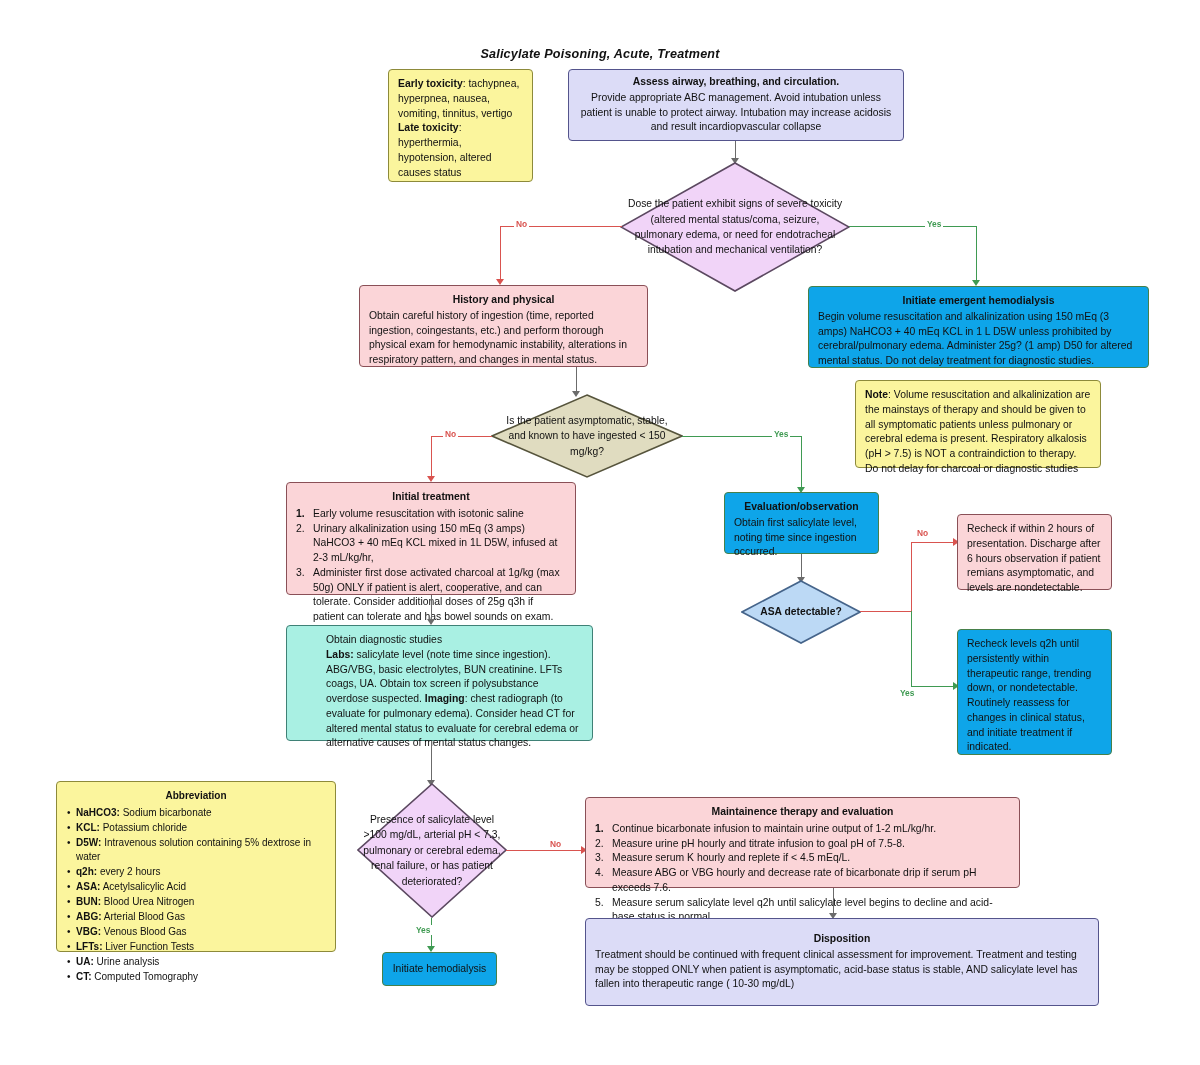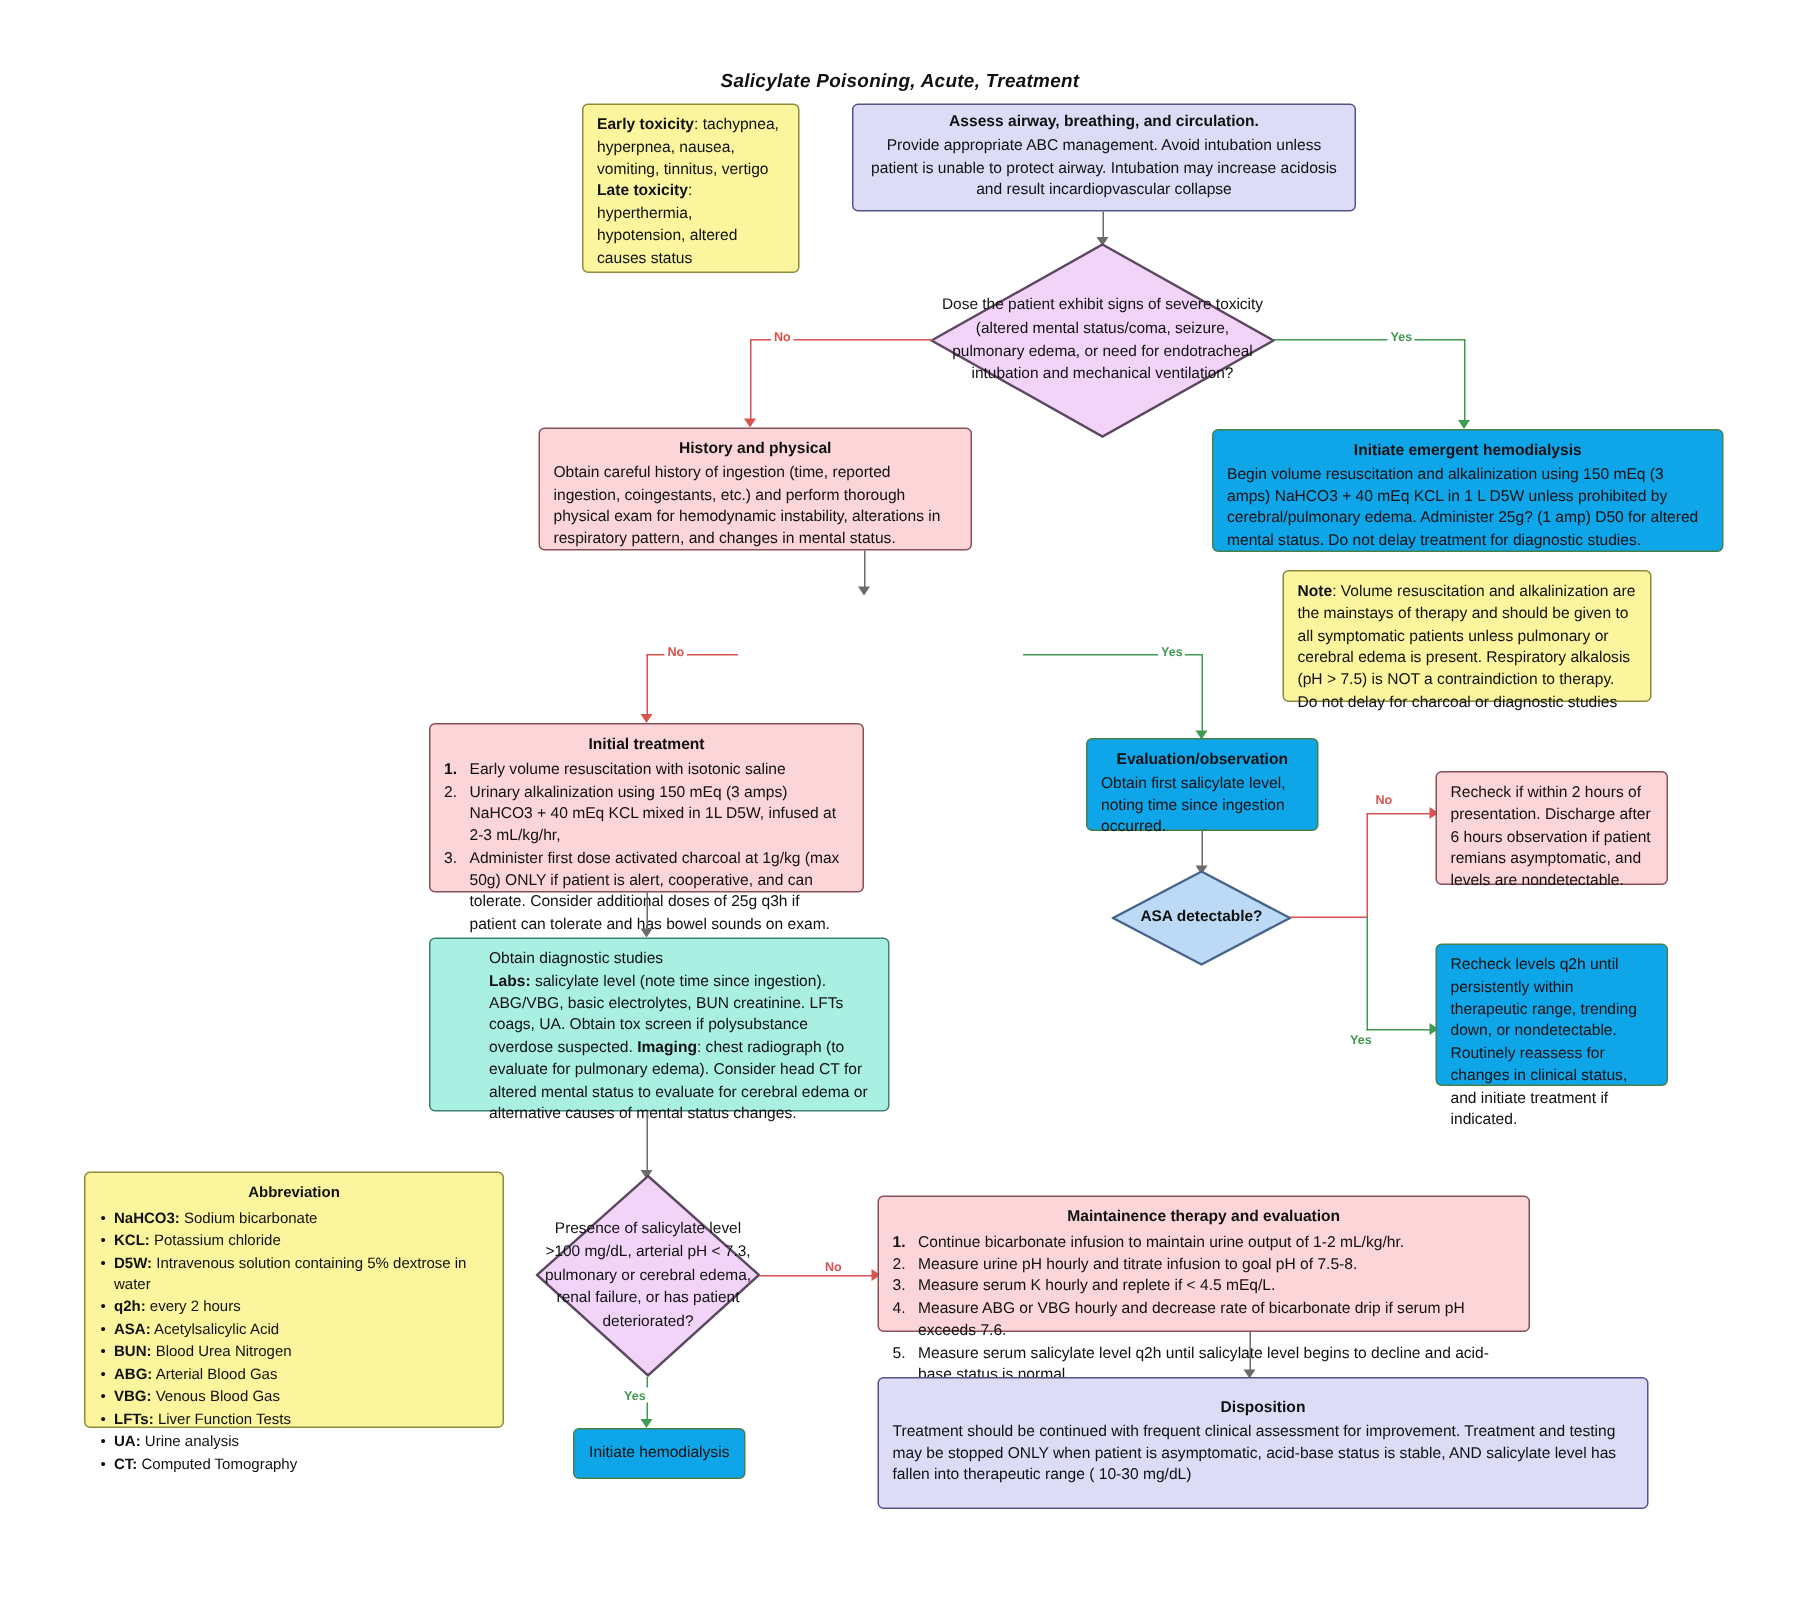--- a/index.html
+++ b/index.html
@@ -205,20 +205,26 @@
 
   <div class="node c-yel" style="left:855px; top:380px; width:246px; height:88px;">
     <span>
       <span class="b">Note</span><span>: Volume resuscitation and alkalinization are the mainstays of therapy and should be given to all symptomatic patients unless pulmonary or cerebral edema is present. Respiratory alkalosis (pH &gt; 7.5) is NOT a contraindiction to therapy. Do not delay for charcoal or diagnostic studies</span>
     </span>
   </div>
 
   <div class="ln v" style="left:576px; top:367px; height:27px;"></div>
   <div class="arw down" style="left:572px; top:391px;"></div>
 
+  <div class="dia" style="left:491px; top:394px; width:192px; height:84px;">
+    <svg class="shape" viewBox="0 0 192 84" preserveAspectRatio="none">
+      <polygon points="96,1 191,42 96,83 1,42" fill="#e0dcc0" stroke="#56543c" stroke-width="1.6"></polygon>
+    </svg>
+    <div class="dtxt">Is the patient asymptomatic, stable, and known to have ingested &lt; 150 mg/kg?</div>
+  </div>
 
   <div class="ln h red" style="left:431px; top:436px; width:61px;"></div>
   <div class="ln v red" style="left:431px; top:436px; height:42px;"></div>
   <div class="arw down red" style="left:427px; top:476px;"></div>
   <div class="elbl" style="left:443px; top:429px;">No</div>
 
   <div class="ln h grn" style="left:682px; top:436px; width:120px;"></div>
   <div class="ln v grn" style="left:801px; top:436px; height:53px;"></div>
   <div class="arw down grn" style="left:797px; top:487px;"></div>
   <div class="elbl grn" style="left:772px; top:429px;">Yes</div>
@@ -255,21 +261,21 @@
 
   <div class="ln v grn" style="left:911px; top:611px; height:76px;"></div>
   <div class="ln h grn" style="left:911px; top:686px; width:44px;"></div>
   <div class="arw right grn" style="left:953px; top:682px;"></div>
   <div class="elbl grn" style="left:898px; top:688px;">Yes</div>
 
   <div class="node c-pink" style="left:957px; top:514px; width:155px; height:76px;">
     <span class="bdy">Recheck if within 2 hours of presentation. Discharge after 6 hours observation if patient remians asymptomatic, and levels are nondetectable.</span>
   </div>
 
-  <div class="node c-grn" style="left:957px; top:629px; width:155px; height:95px;">
+  <div class="node c-grn" style="left:957px; top:629px; width:155px; height:126px;">
     <span class="bdy">Recheck levels q2h until persistently within therapeutic range, trending down, or nondetectable. Routinely reassess for changes in clinical status, and initiate treatment if indicated.</span>
   </div>
 
   <div class="ln v" style="left:431px; top:595px; height:27px;"></div>
   <div class="arw down" style="left:427px; top:619px;"></div>
 
   <div class="node c-cyan" style="left:286px; top:625px; width:307px; height:116px;">
     <span class="bdy">Obtain diagnostic studies</span>
     <span>
       <span class="b">Labs:</span><span> salicylate level (note time since ingestion). ABG/VBG, basic electrolytes, BUN creatinine. LFTs coags, UA. Obtain tox screen if polysubstance overdose suspected.</span>

